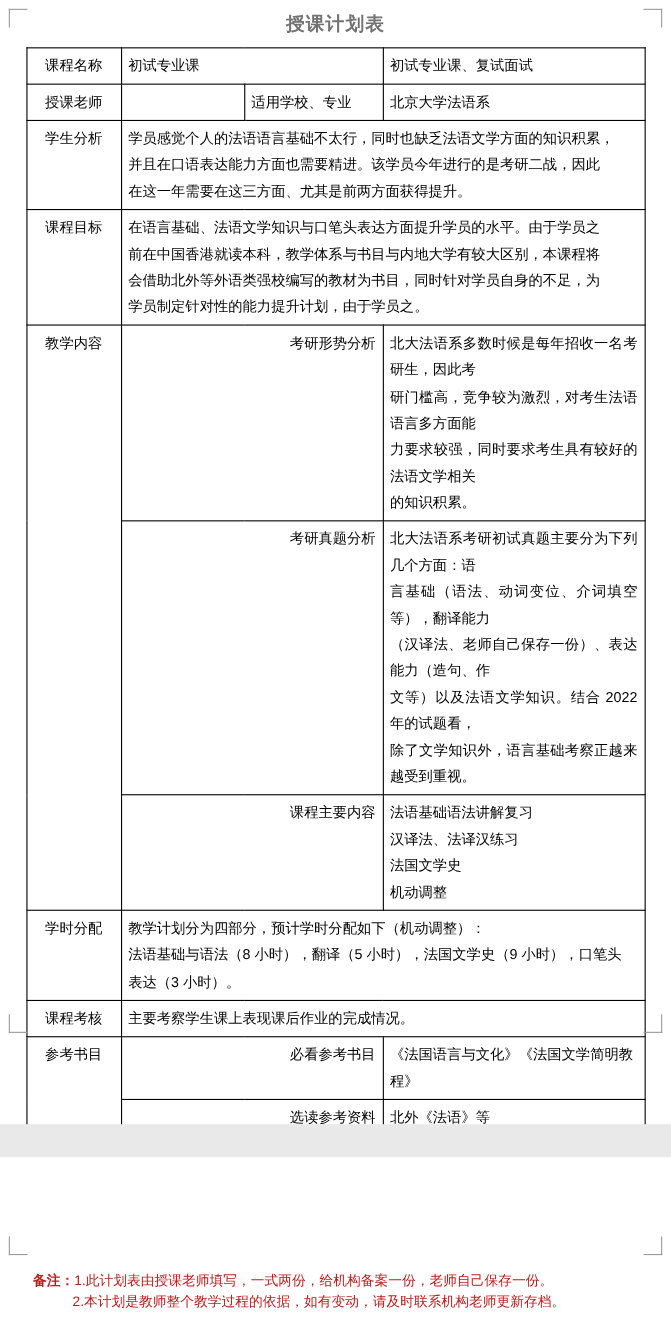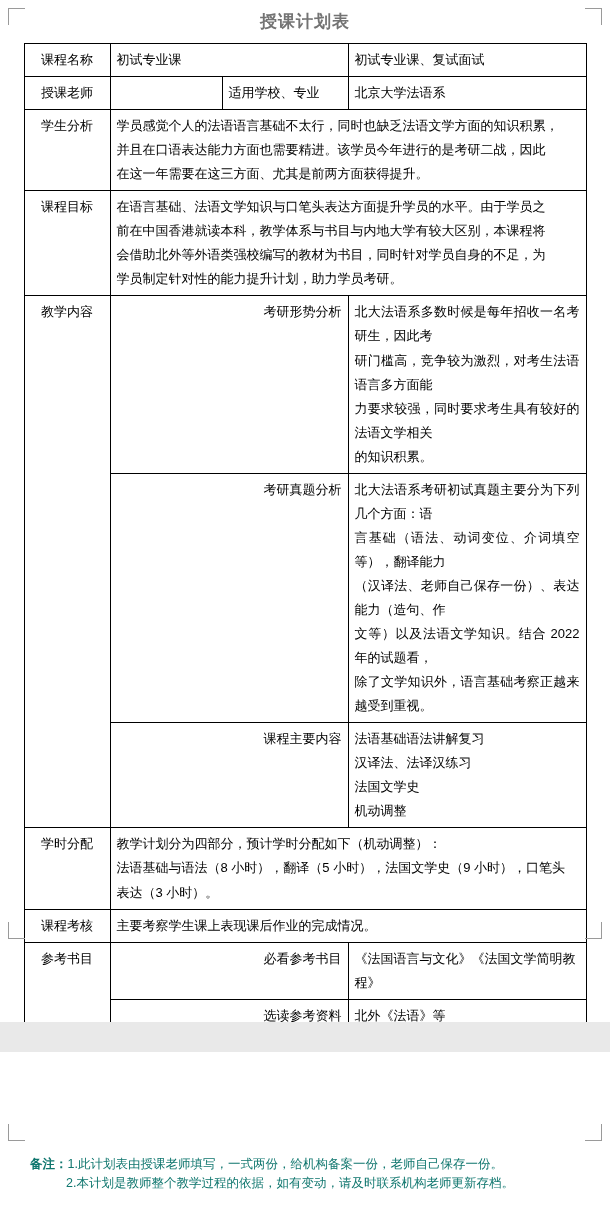--- a/index.html
+++ b/index.html
@@ -84,21 +84,21 @@
     width: 610px;
     height: 30px;
     background: #e9e9e9;
   }
 
   .footer {
     position: absolute;
     left: 30px;
     top: 1155px;
     width: 556px;
-    color: #0f766e;
+    color: #b91c1c;
     font-size: 12.5px;
     line-height: 1.55;
   }
   .footer .f-label { font-weight: bold; }
   .footer .f-line { display: block; }
   .footer .f-line2 { display: block; padding-left: 36px; }
 </style>
 </head>
 <body>
 
@@ -145,21 +145,21 @@
           <span class="line">在这一年需要在这三方面、尤其是前两方面获得提升。</span>
         </td>
       </tr>
 
       <tr>
         <td class="label">课程目标</td>
         <td colspan="3" class="para">
           <span class="line">在语言基础、法语文学知识与口笔头表达方面提升学员的水平。由于学员之</span>
           <span class="line">前在中国香港就读本科，教学体系与书目与内地大学有较大区别，本课程将</span>
           <span class="line">会借助北外等外语类强校编写的教材为书目，同时针对学员自身的不足，为</span>
-          <span class="line">学员制定针对性的能力提升计划，助力学员考研。</span>
+          <span class="line">学员制定针对性的能力提升计划，由于学员之。</span>
         </td>
       </tr>
 
       <tr>
         <td class="label" rowspan="3">教学内容</td>
         <td class="sub" colspan="2">考研形势分析</td>
         <td class="para">
           <span class="line">北大法语系多数时候是每年招收一名考研生，因此考</span>
           <span class="line">研门槛高，竞争较为激烈，对考生法语语言多方面能</span>
           <span class="line">力要求较强，同时要求考生具有较好的法语文学相关</span>

